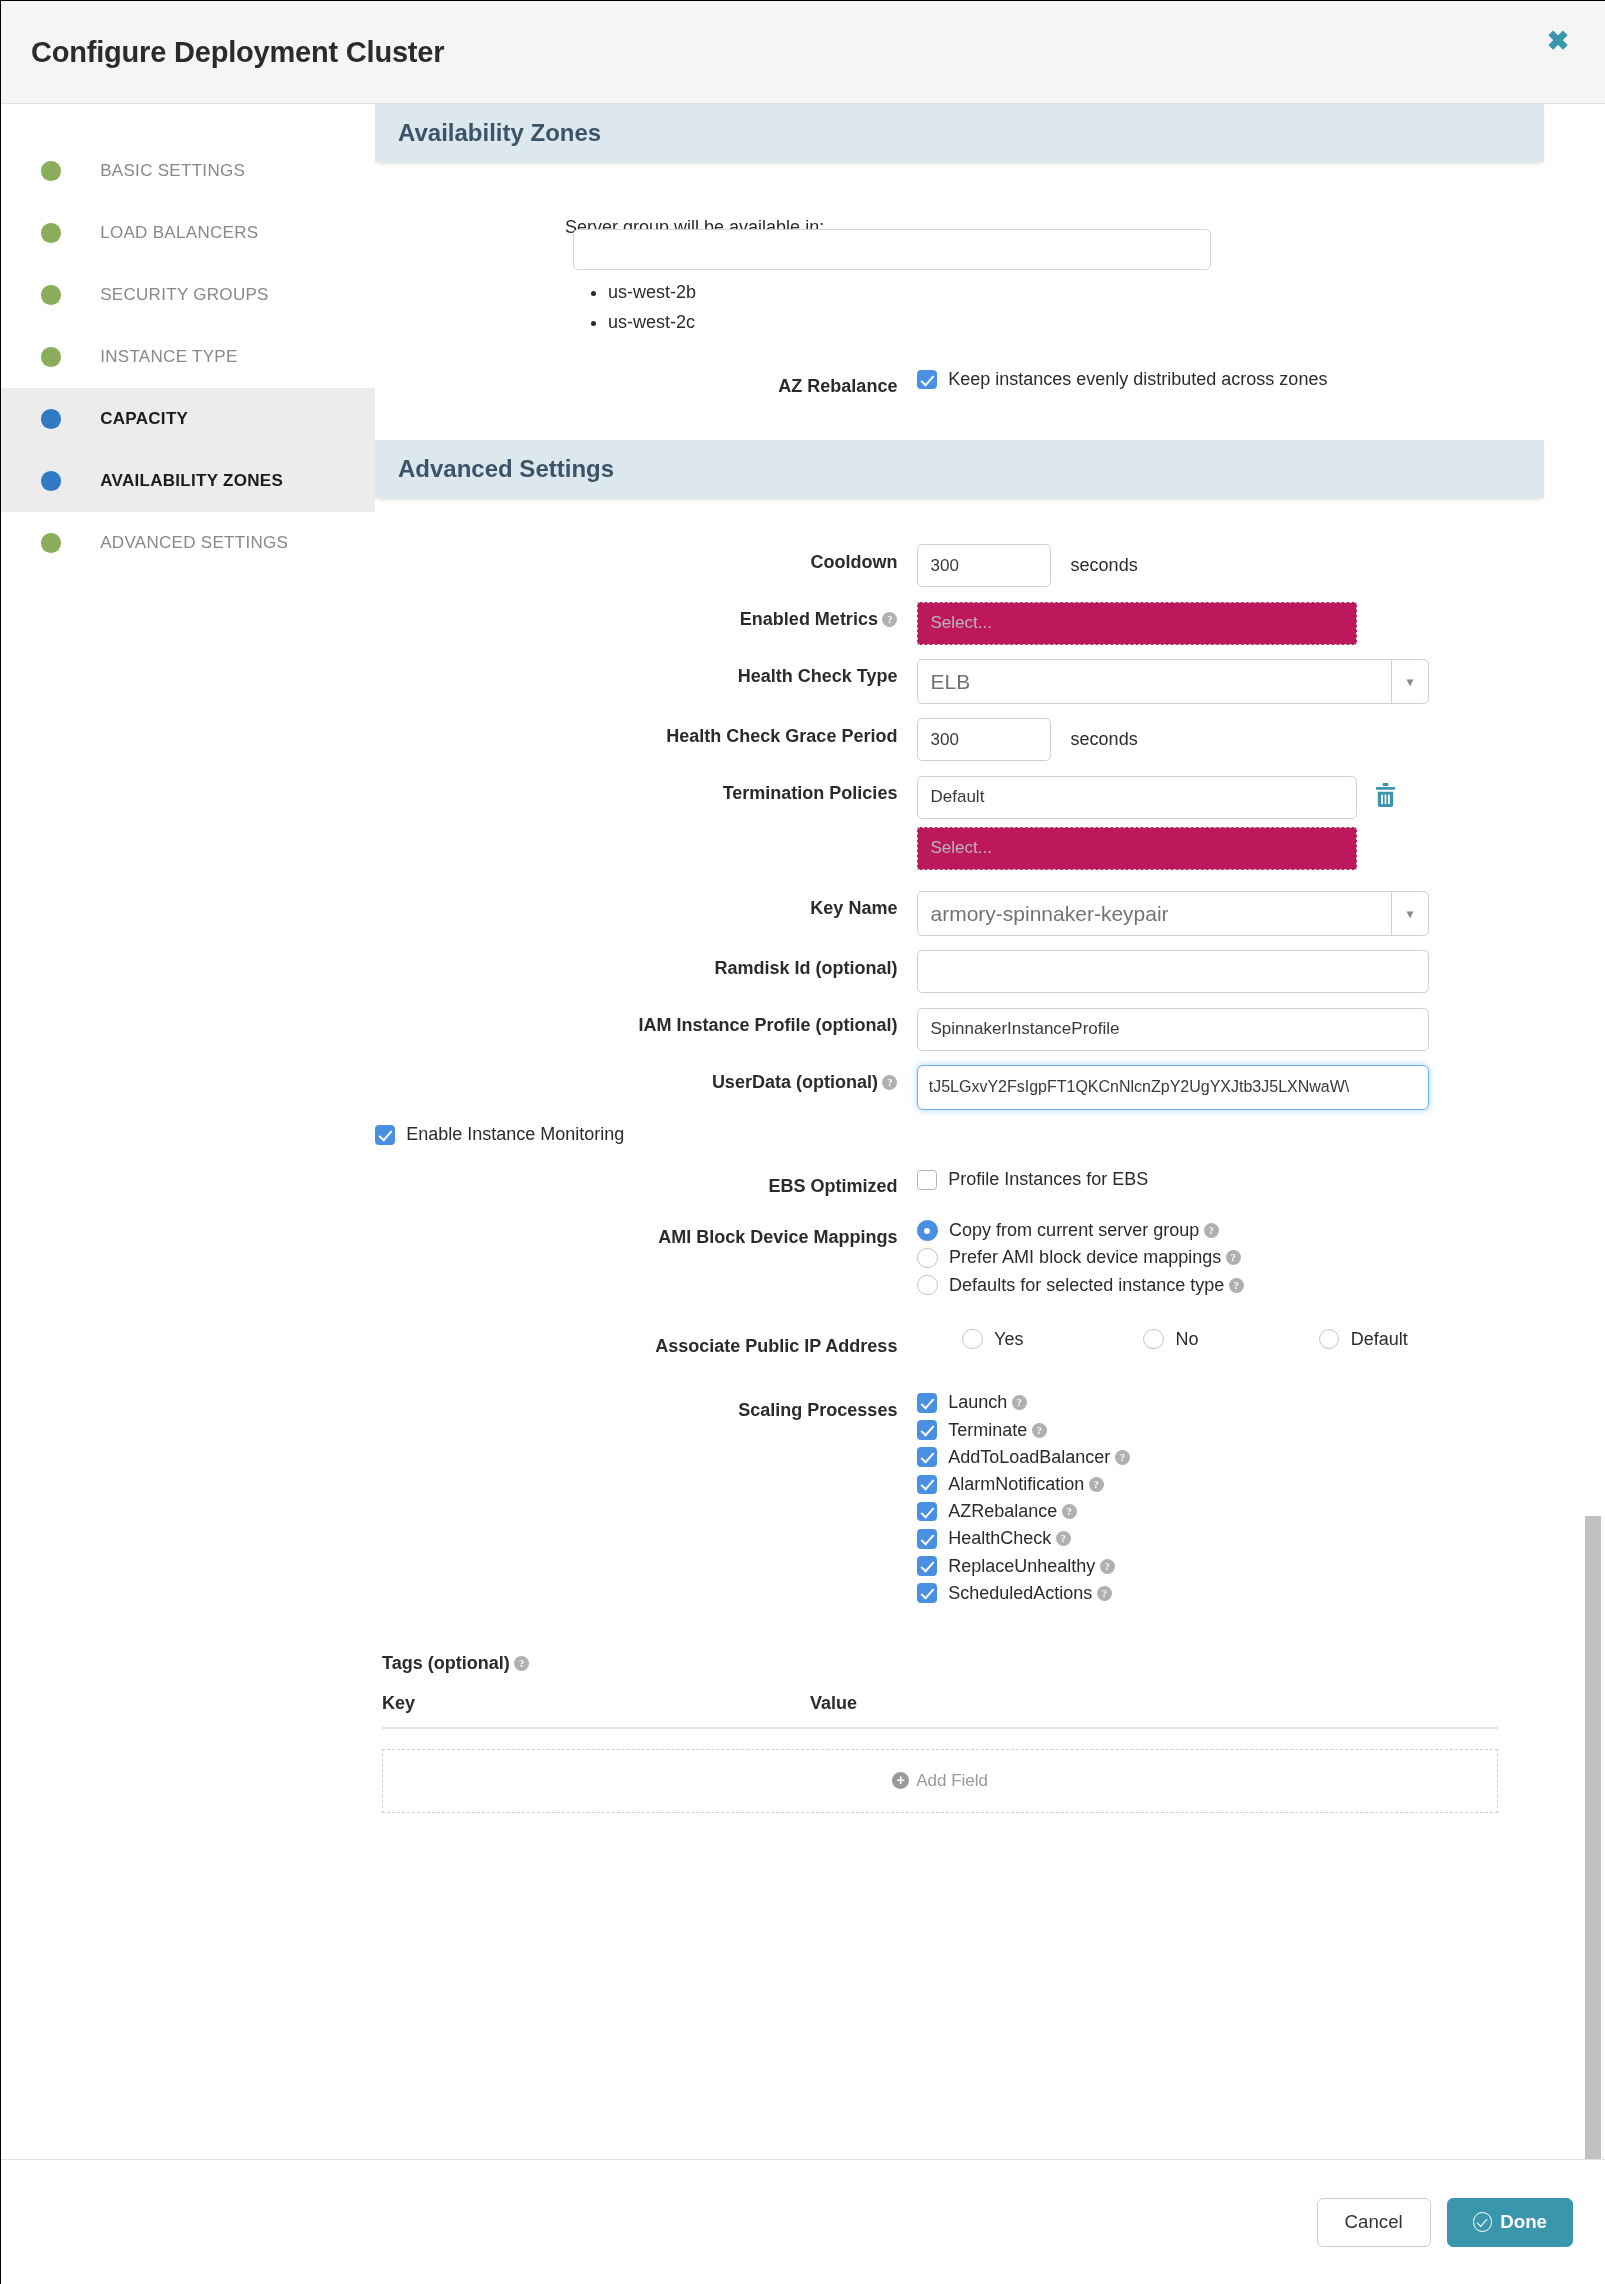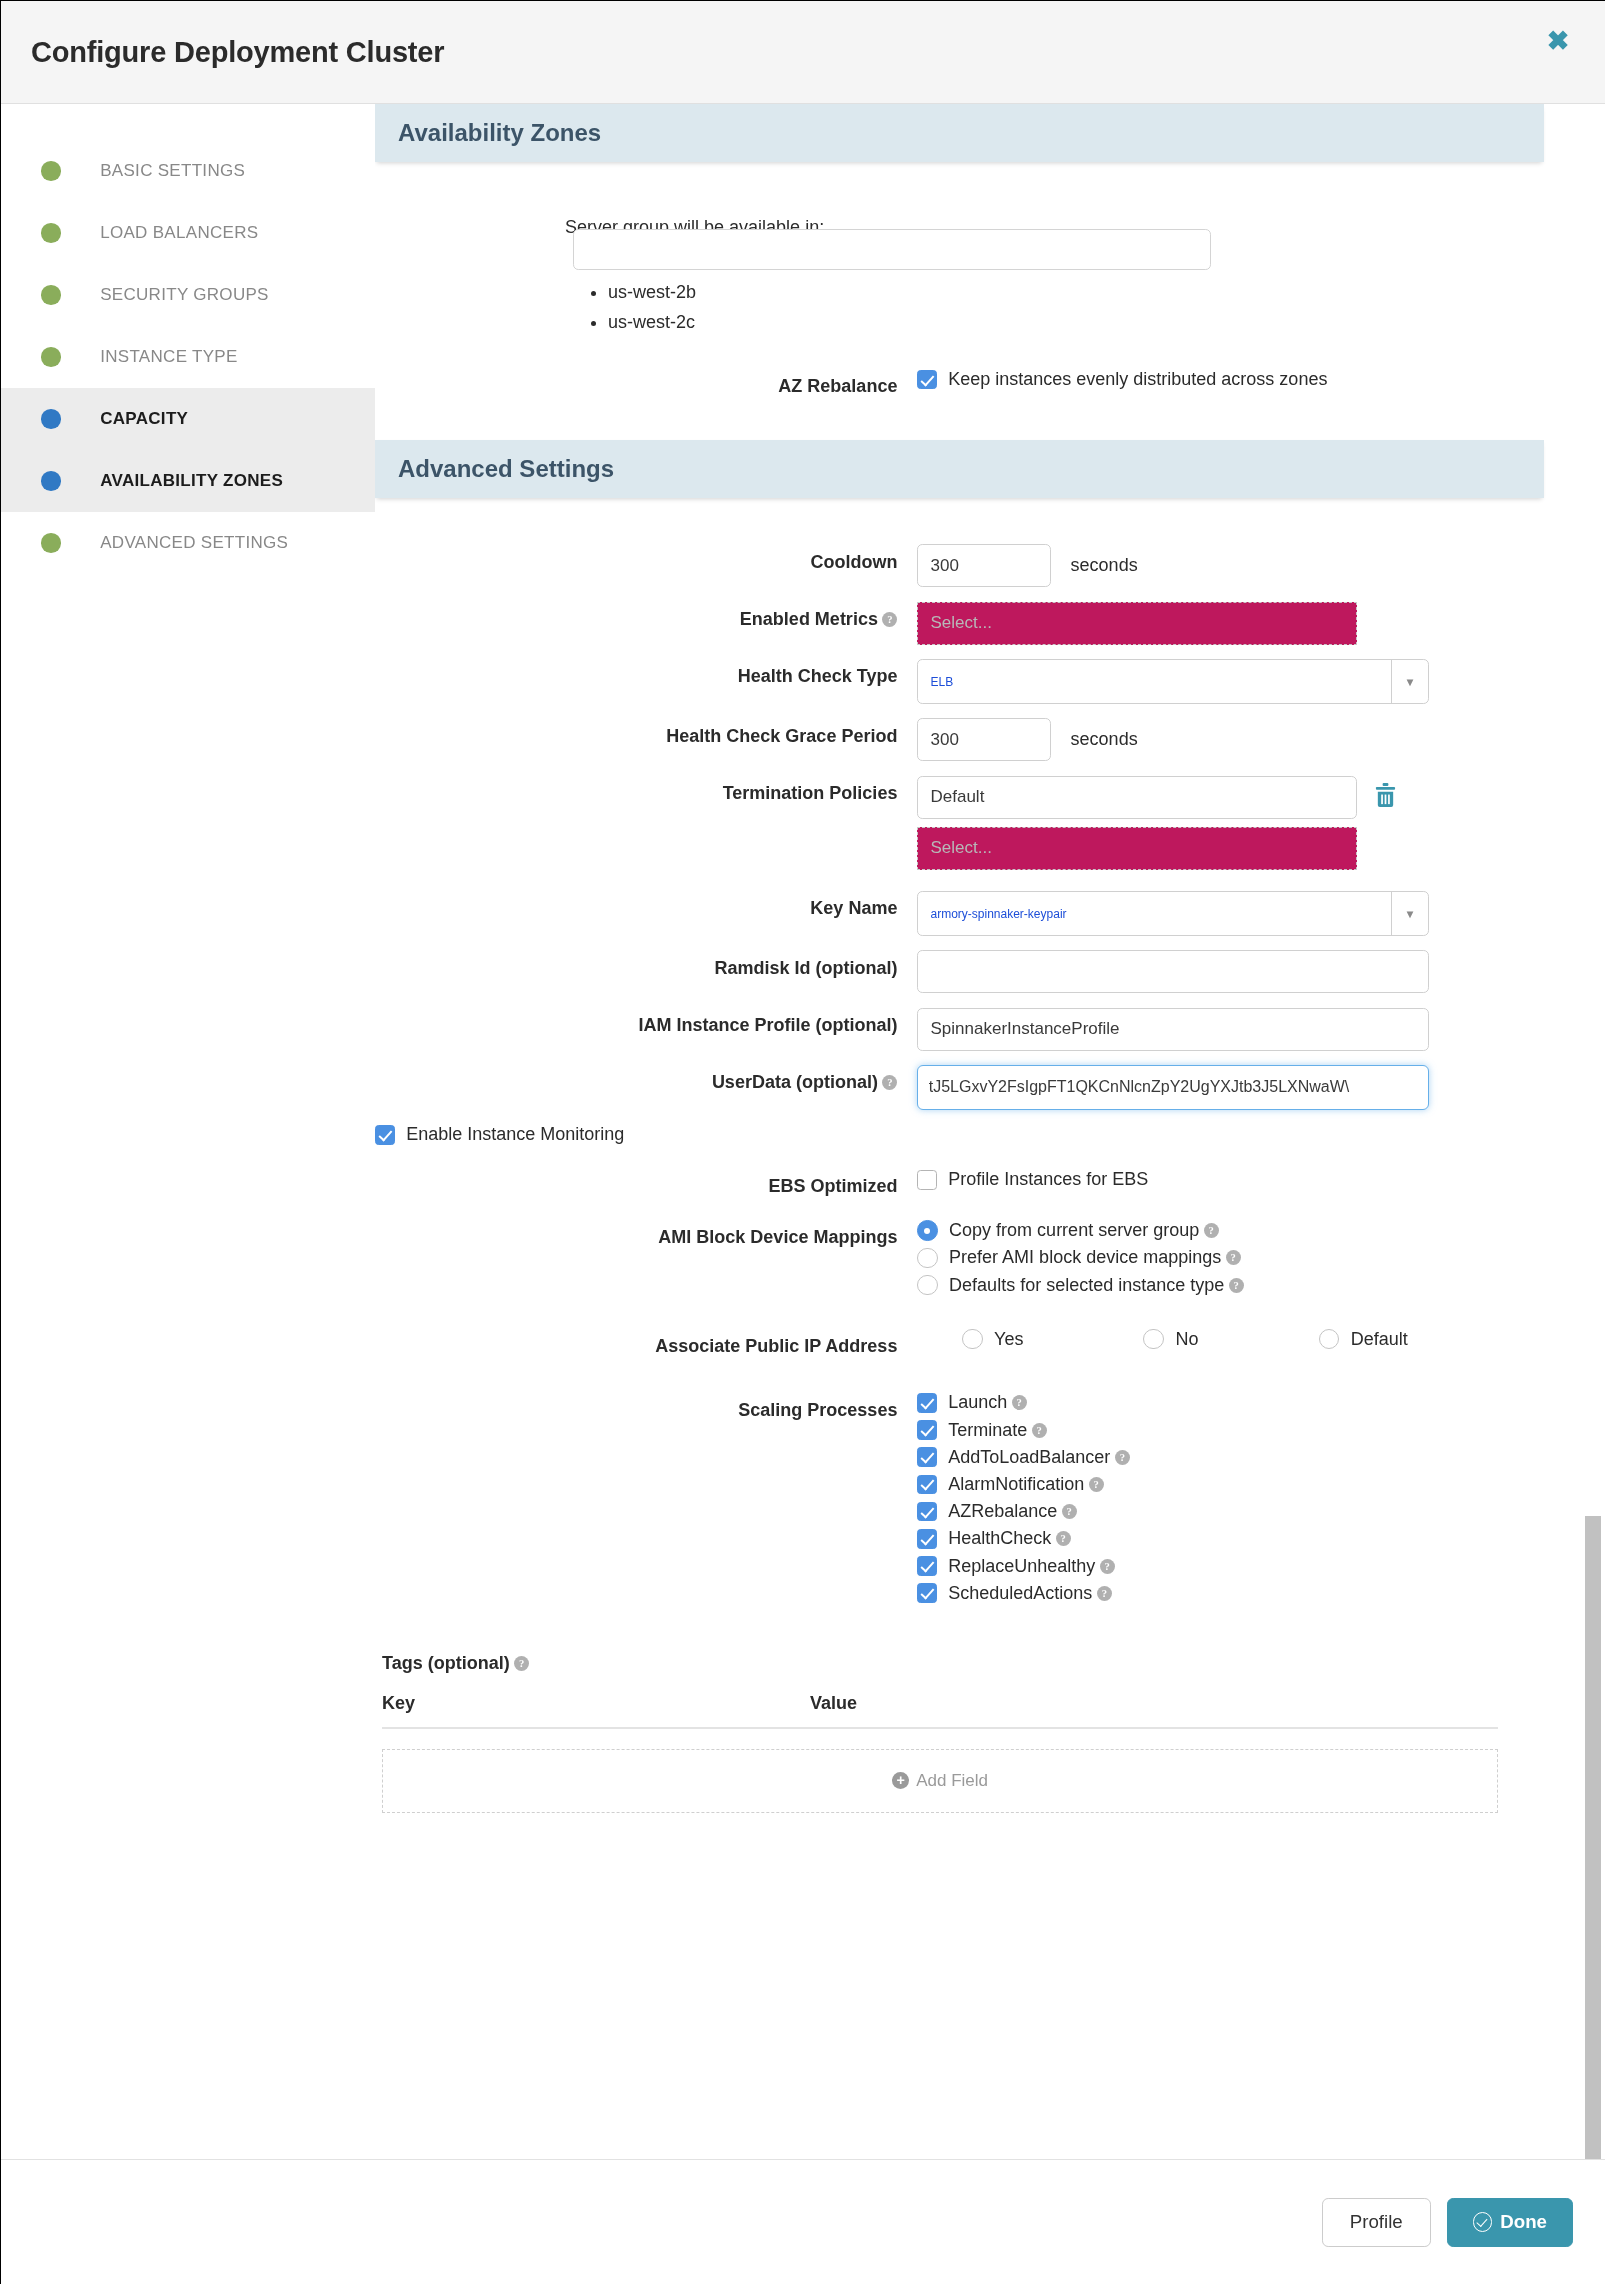--- a/index.html
+++ b/index.html
@@ -210,22 +210,22 @@
     overflow: hidden;
     background: #fff;
     cursor: pointer;
     align-items: stretch;
   }
   .select-box .sel-val {
     flex: 1;
     display: flex;
     align-items: center;
     padding-left: 12.5px;
-    font-size: 12px;
-    color: #1d4ed8;
+    font-size: 21px;
+    color: #737373;
   }
   .select-box .sel-arrow {
     width: 37px;
     border-left: 0.9px solid #d0d0d0;
     display: flex;
     align-items: center;
     justify-content: center;
     color: #8a8a8a;
     font-size: 11.6px;
   }
@@ -719,20 +719,20 @@
 
         <div style="height:160px;"></div>
       </div>
 
       <div class="scrollbar-track"></div>
       <div class="scrollbar-thumb"></div>
     </div>
   </div>
 
   <div class="modal-footer">
-    <button class="btn btn-cancel">Profile</button>
+    <button class="btn btn-cancel">Cancel</button>
     <button class="btn btn-done">
       <span class="check-circle"></span>
       <span>Done</span>
     </button>
   </div>
 </div>
 
 
 </body></html>

